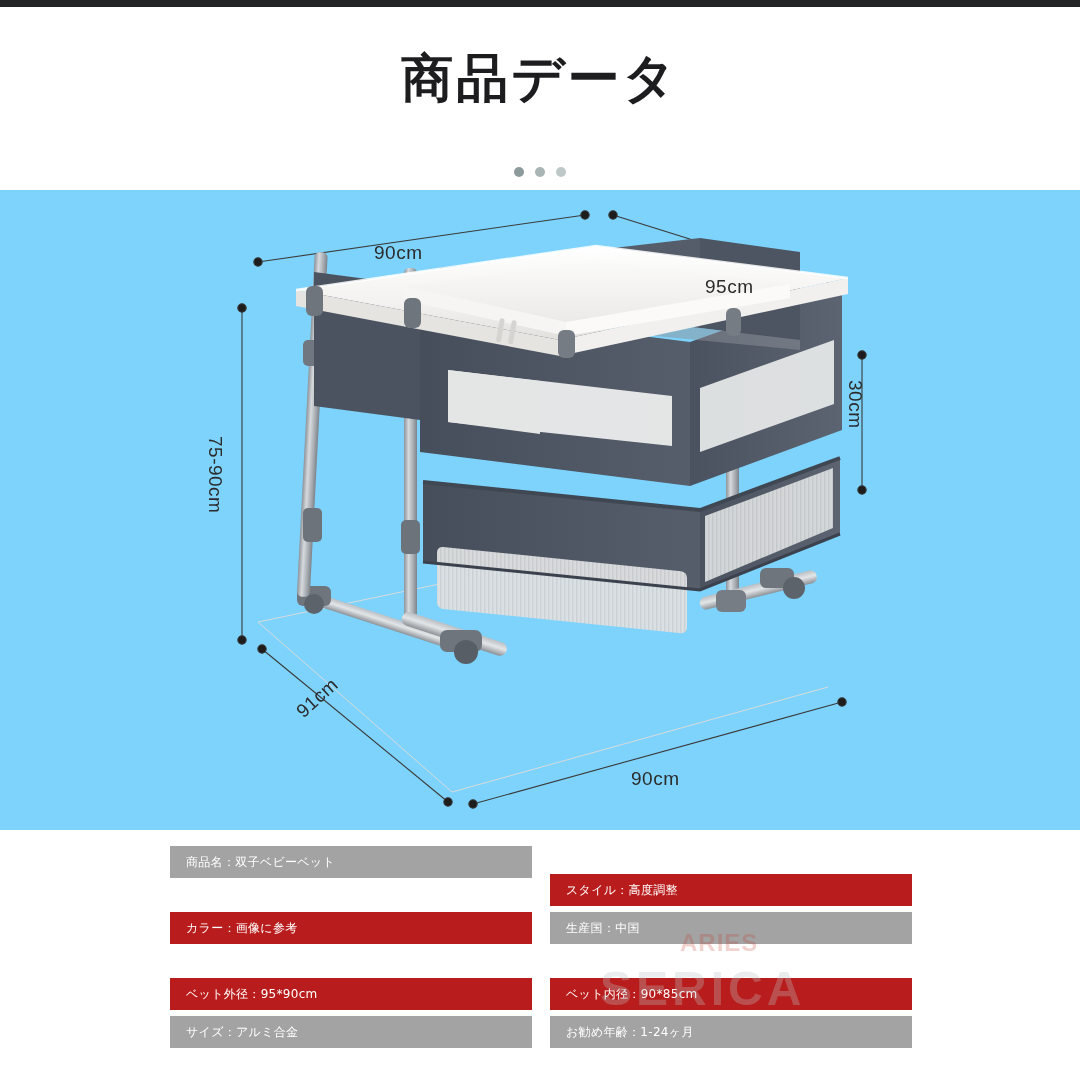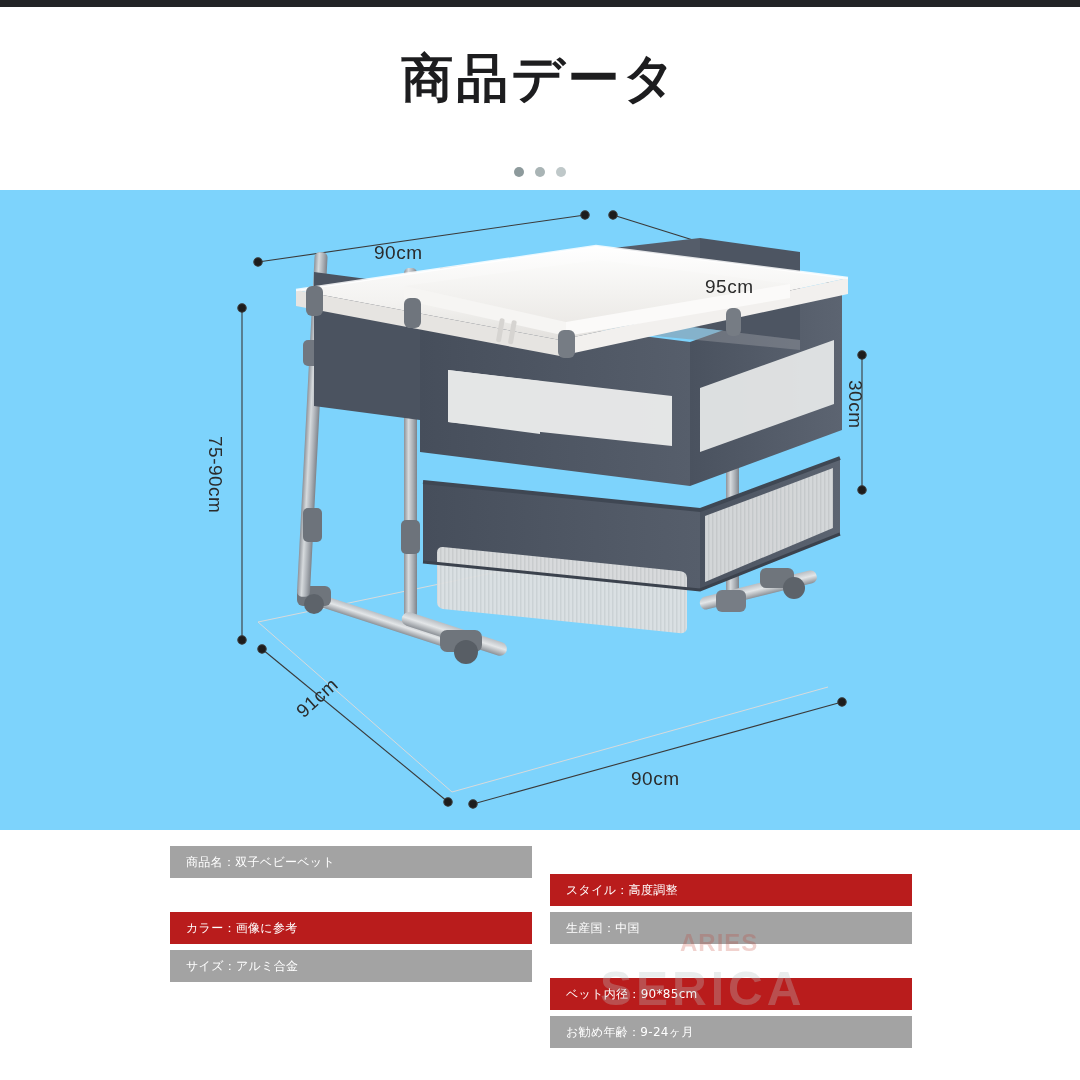--- a/index.html
+++ b/index.html
@@ -344,27 +344,28 @@
 
     <div class="dim dim-91">91cm</div>
 
     <div class="dim dim-90b">90cm</div>
   </div>
 
   <div class="spec-table">
     <div class="spec-col" id="spec-col-left">
         <div class="spec-row grey">商品名：双子ベビーベット</div>
         <div class="spec-row teal">カラー：画像に参考</div>
+        <div class="spec-row teal">ベット外径：95*90cm</div>
         <div class="spec-row grey">サイズ：アルミ合金</div>
       </div>
     <div class="spec-col" id="spec-col-right">
         <div class="spec-row teal">スタイル：高度調整</div>
         <div class="spec-row grey">生産国：中国</div>
         <div class="spec-row teal">ベット内径：90*85cm</div>
-        <div class="spec-row grey">お勧め年齢：9-24ヶ月</div>
+        <div class="spec-row grey">お勧め年齢：1-24ヶ月</div>
       </div>
   </div>
 
   <div class="watermark">
     <div class="wm-text">SERICA</div>
     <div class="wm-badge">ARIES</div>
   </div>
 
 </div>
 

